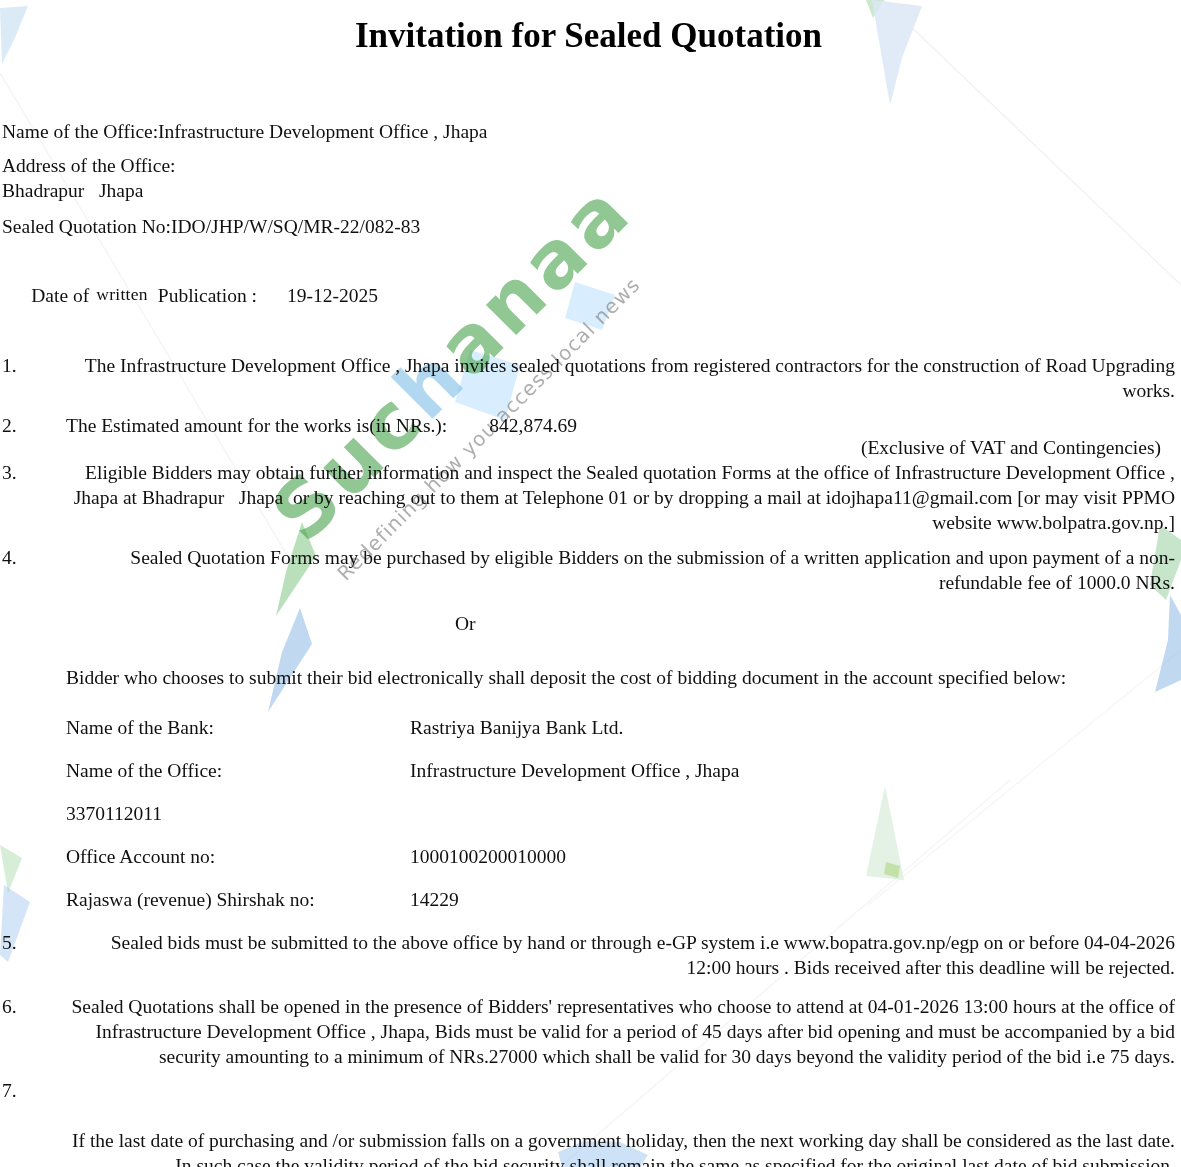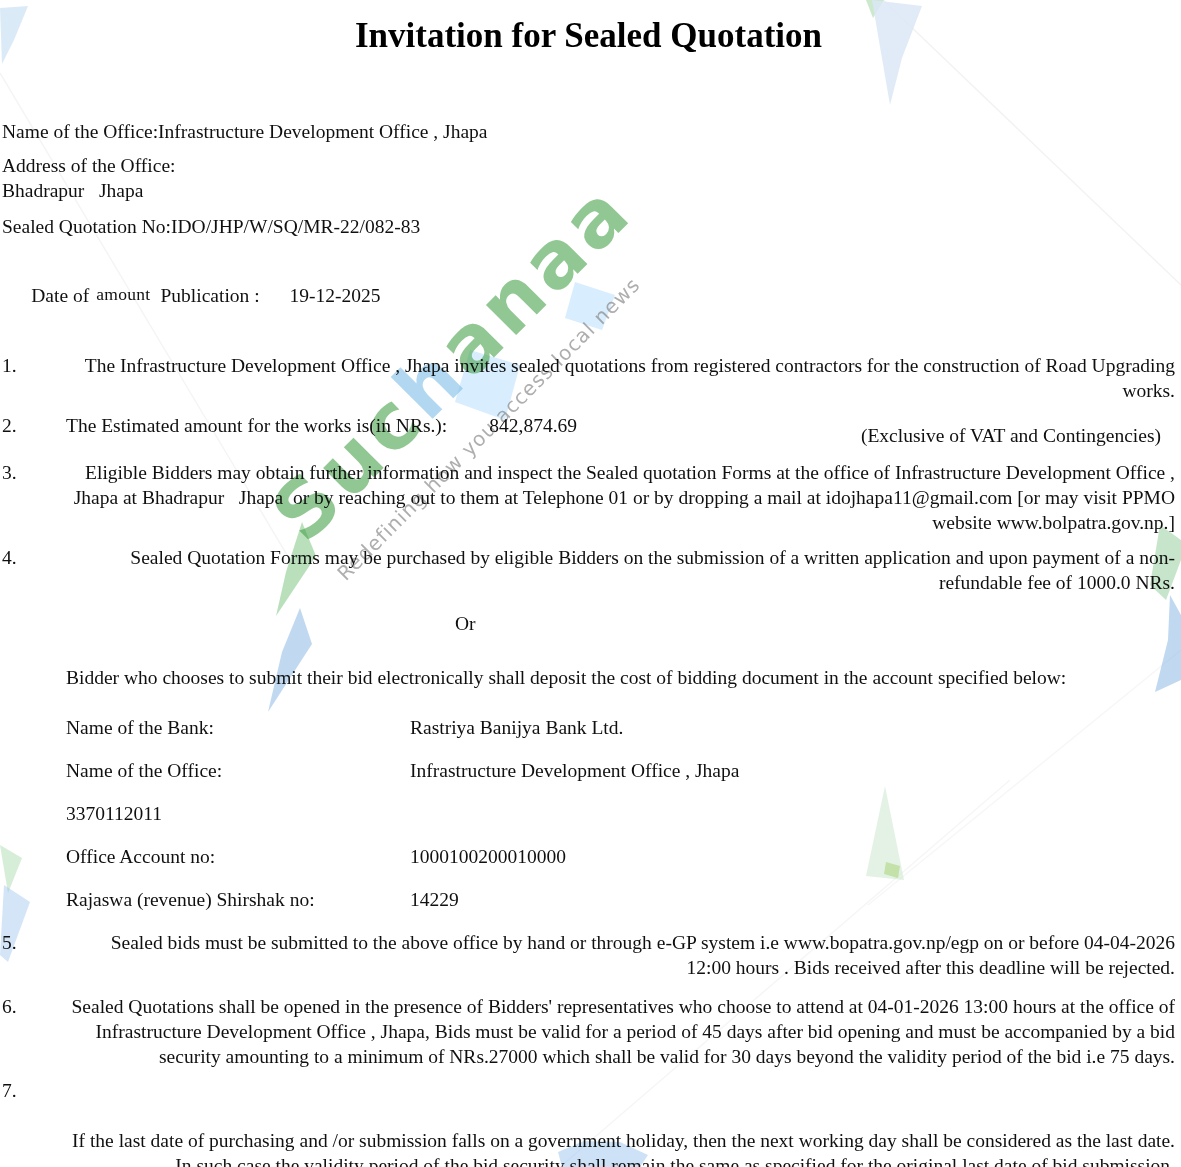--- a/index.html
+++ b/index.html
@@ -49,21 +49,21 @@
   .item{display:flex;margin-bottom:10px;}
   .item .num{flex:0 0 64px;}
   .item .txt{flex:1 1 auto;white-space:pre-wrap;text-align:right;}
   .item-2{margin-bottom:22px;}
   .item-4{margin-bottom:16px;}
   .item-5{margin-bottom:14px;}
   .item-6{margin-bottom:9px;}
   .item-7{margin-bottom:0;}
   .est-line{display:flex;align-items:baseline;}
   .est-amount{margin-left:42px;}
-  .est-note{margin-left:auto;padding-right:14px;position:relative;top:10px;}
+  .est-note{margin-left:auto;padding-right:14px;position:relative;top:22px;}
 
   .or-line{margin:0 0 29px 0;padding-left:453px;}
   .bidder-line{margin:0 0 25px 0;padding-left:64px;white-space:pre-wrap;}
   .bank{margin-bottom:5px;}
   .bank-row{display:flex;margin-bottom:18px;padding-left:64px;}
   .bank-row .blabel{flex:0 0 344px;}
   .bank-row .bvalue{flex:1 1 auto;}
 </style>
 </head>
 <body>
@@ -108,21 +108,21 @@
   <div class="content">
 
     <h1 class="title">Invitation for Sealed Quotation</h1>
 
     <p class="line office-name">Name of the Office:Infrastructure Development Office , Jhapa</p>
     <p class="line addr-label">Address of the Office:</p>
     <p class="line addr-value">Bhadrapur   Jhapa</p>
     <p class="line quot-no">Sealed Quotation No:IDO/JHP/W/SQ/MR-22/082-83</p>
 
     <p class="line date-line">
-      <span>Date of</span><span class="date-second">amount</span><span class="date-pub">Publication :</span><span class="date-val">19-12-2025</span>
+      <span>Date of</span><span class="date-second">written</span><span class="date-pub">Publication :</span><span class="date-val">19-12-2025</span>
     </p>
 
     <div class="item item-1">
       <span class="num">1.</span>
       <div class="txt">The Infrastructure Development Office , Jhapa invites sealed quotations from registered contractors for the construction of Road Upgrading works.</div>
     </div>
 
     <div class="item item-2">
       <span class="num">2.</span>
       <div class="txt est-line">

